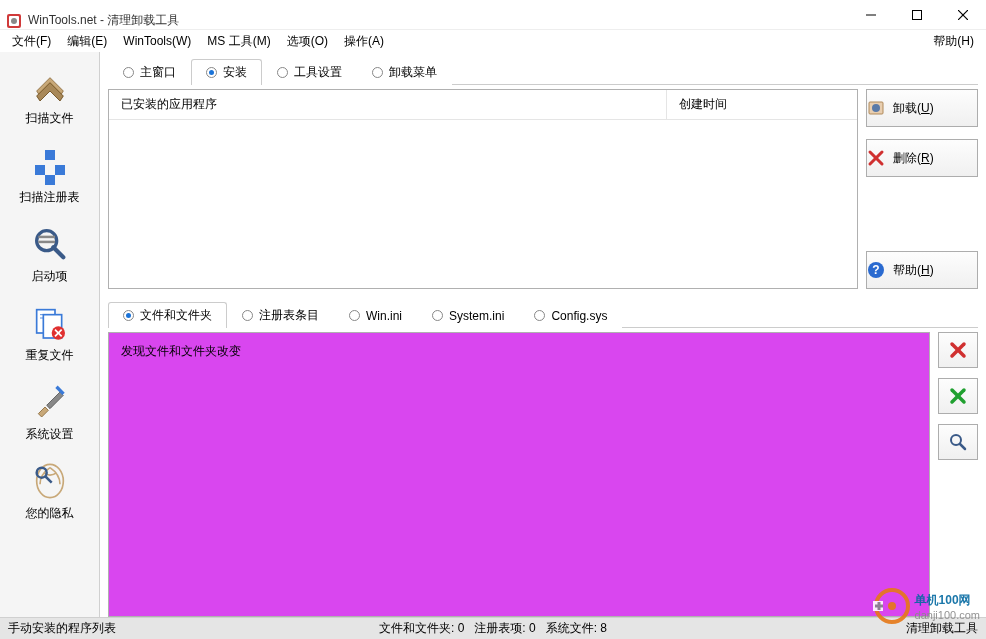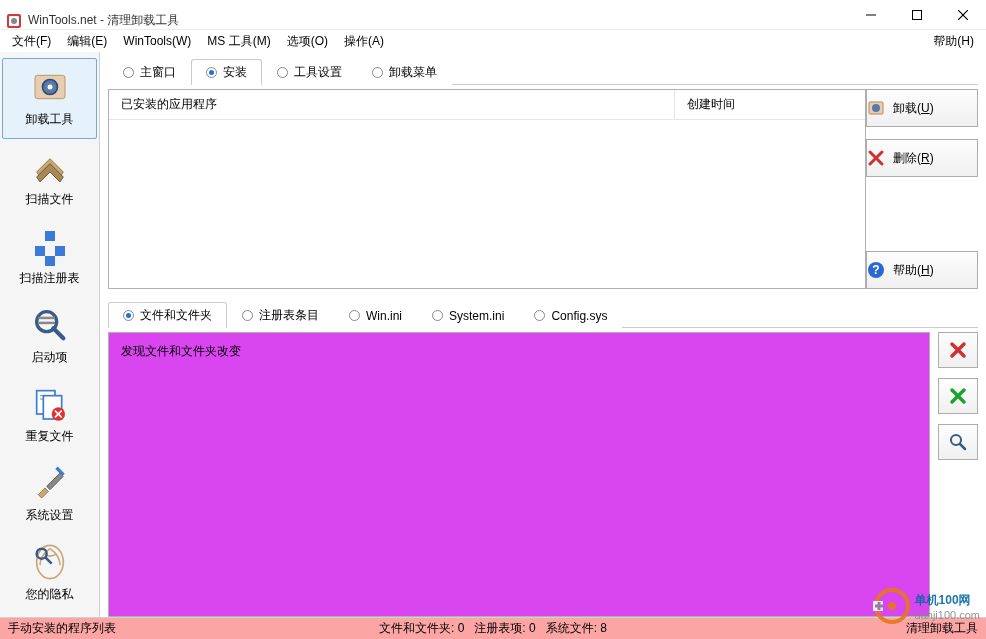--- a/index.html
+++ b/index.html
@@ -31,21 +31,21 @@
 .content { flex: 1; display: flex; flex-direction: column; padding: 6px 8px 0 8px; }
 
 
 .tabstrip { display: flex; gap: 0; border-bottom: 1px solid #ccc; margin-bottom: 4px; }
 .tab { padding: 4px 14px; border: 1px solid transparent; border-bottom: none; border-radius: 3px 3px 0 0; display: flex; align-items: center; gap: 6px; cursor: default; position: relative; top: 1px; background: #fff; }
 .tab.active { border-color: #ccc; background: #fff; }
 .tab .radio { width: 11px; height: 11px; border: 1px solid #888; border-radius: 50%; display: inline-flex; align-items: center; justify-content: center; }
 .tab.active .radio::after { content: ""; width: 5px; height: 5px; background: #1a73d8; border-radius: 50%; }
 
 
-.panel-row { display: flex; gap: 0; }
+.panel-row { display: flex; gap: 8px; }
 .list-panel { flex: 1; border: 1px solid #b0b0b0; background: #fff; height: 200px; display: flex; flex-direction: column; }
 .list-header { display: flex; background: #fff; border-bottom: 1px solid #e5e5e5; }
 .list-header .col { padding: 6px 12px; font-size: 12px; color: #000; border-right: 1px solid #e5e5e5; }
 .list-header .col:first-child { flex: 1; }
 .list-header .col:last-child { width: 190px; border-right: none; }
 .list-body { flex: 1; }
 
 .btn-col { width: 112px; display: flex; flex-direction: column; gap: 12px; }
 .btn-col .spacer { flex: 1; }
 .ac-btn { height: 38px; border: 1px solid #adadad; background: linear-gradient(#fdfdfd, #f0f0f0); display: flex; align-items: center; justify-content: flex-start; gap: 8px; cursor: default; }
@@ -53,21 +53,21 @@
 .ac-btn .u { text-decoration: underline; }
 
 
 .lower { margin-top: 12px; display: flex; flex-direction: column; flex: 1; }
 .panel-row2 { display: flex; gap: 8px; flex: 1; min-height: 0; }
 .changes-panel { flex: 1; border: 1px solid #b0b0b0; background: #d946ef; padding: 10px 12px; }
 .tiny-btn-col { width: 40px; display: flex; flex-direction: column; gap: 10px; }
 .tiny-btn { width: 40px; height: 36px; border: 1px solid #adadad; background: linear-gradient(#fdfdfd, #f0f0f0); display: flex; align-items: center; justify-content: center; }
 
 
-.statusbar { height: 22px; border-top: 1px solid #d0d0d0; background: #fca5a5; display: flex; align-items: center; padding: 0 8px; color: #000; justify-content: flex-end; }
+.statusbar { height: 22px; border-top: 1px solid #d0d0d0; background: #e5e5e5; display: flex; align-items: center; padding: 0 8px; color: #000; justify-content: flex-end; }
 .statusbar .seg { margin-right: 20px; }
 .statusbar .mid { position: absolute; left: 50%; transform: translateX(-50%); display: flex; gap: 10px; }
 .statusbar .right { margin-left: auto; }
 .statusbar { position: relative; }
 
 
 .watermark { position: absolute; right: 6px; bottom: 14px; display: flex; align-items: center; gap: 4px; opacity: 0.9; pointer-events: none; }
 .wm-text { font-size: 14px; font-weight: bold; }
 .wm-text .l1 { color: #0369a1; }
 .wm-text .l2 { color: #888; font-size: 11px; font-weight: normal; }
@@ -108,28 +108,20 @@
   <span class="menu-item">WinTools(W)</span>
   <span class="menu-item">MS 工具(M)</span>
   <span class="menu-item">选项(O)</span>
   <span class="menu-item">操作(A)</span>
   <span class="menu-item help">帮助(H)</span>
 </div>
 
 <div class="main">
 
   <div class="sidebar">
-    <div class="side-item selected">
-      <svg class="side-icon" viewBox="0 0 48 48">
-          <rect x="6" y="10" width="36" height="28" rx="3" fill="#e8ceb0" stroke="#b08a5a"></rect>
-          <circle cx="24" cy="24" r="9" fill="#5a7aa8" stroke="#2a4a78" stroke-width="2"></circle>
-          <circle cx="24" cy="24" r="3" fill="#fff"></circle>
-        </svg>
-      <span class="label">卸载工具</span>
-    </div>
     <div class="side-item">
       <svg class="side-icon" viewBox="0 0 48 48">
           <path d="M8 30 L24 14 L40 30 L36 36 L24 24 L12 36 Z" fill="#c8a878" stroke="#886838"></path>
           <path d="M8 36 L24 20 L40 36 L36 42 L24 30 L12 42 Z" fill="#a88858" stroke="#684818"></path>
         </svg>
       <span class="label">扫描文件</span>
     </div>
     <div class="side-item">
       <svg class="side-icon" viewBox="0 0 48 48">
           <rect x="18" y="6" width="12" height="12" fill="#3a7ad8"></rect>

